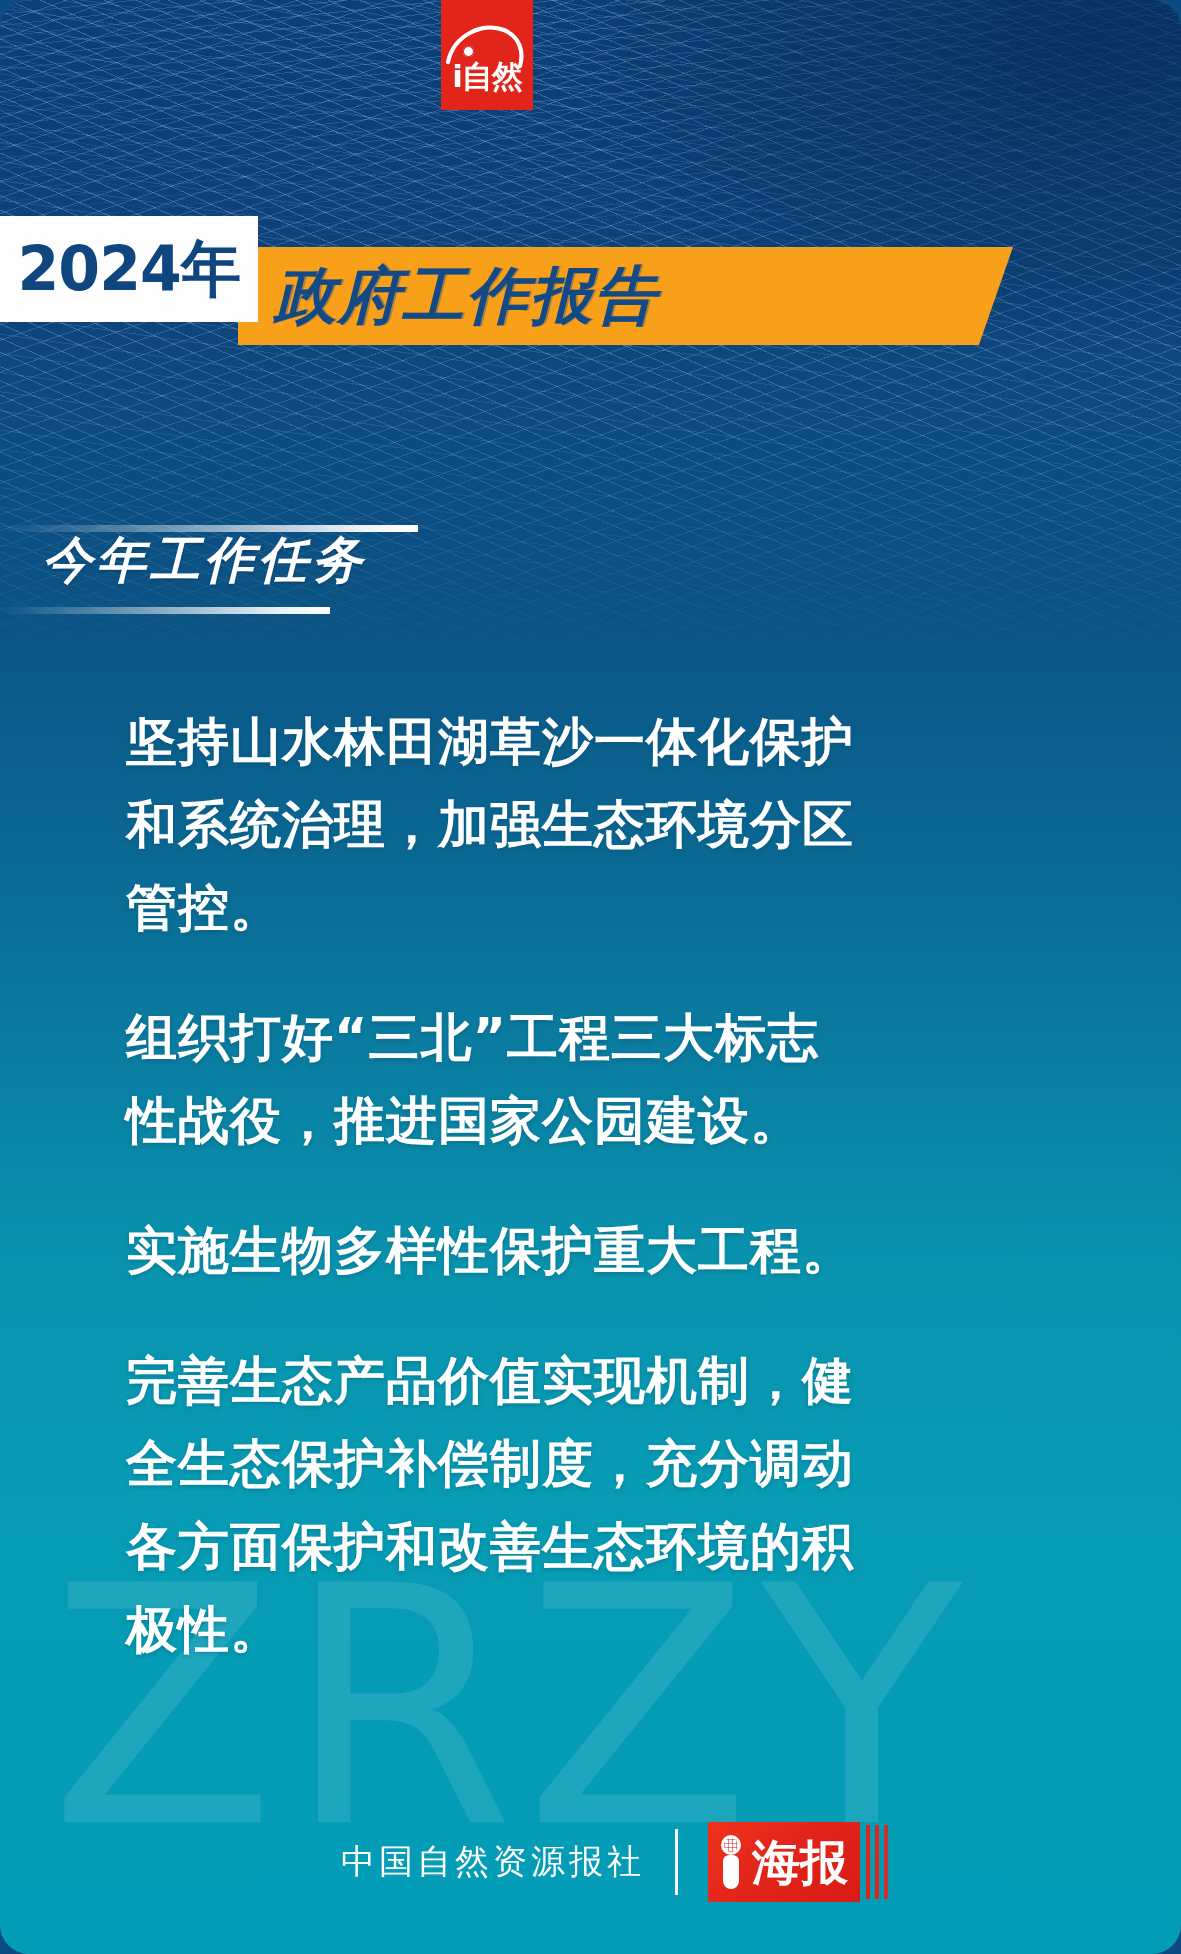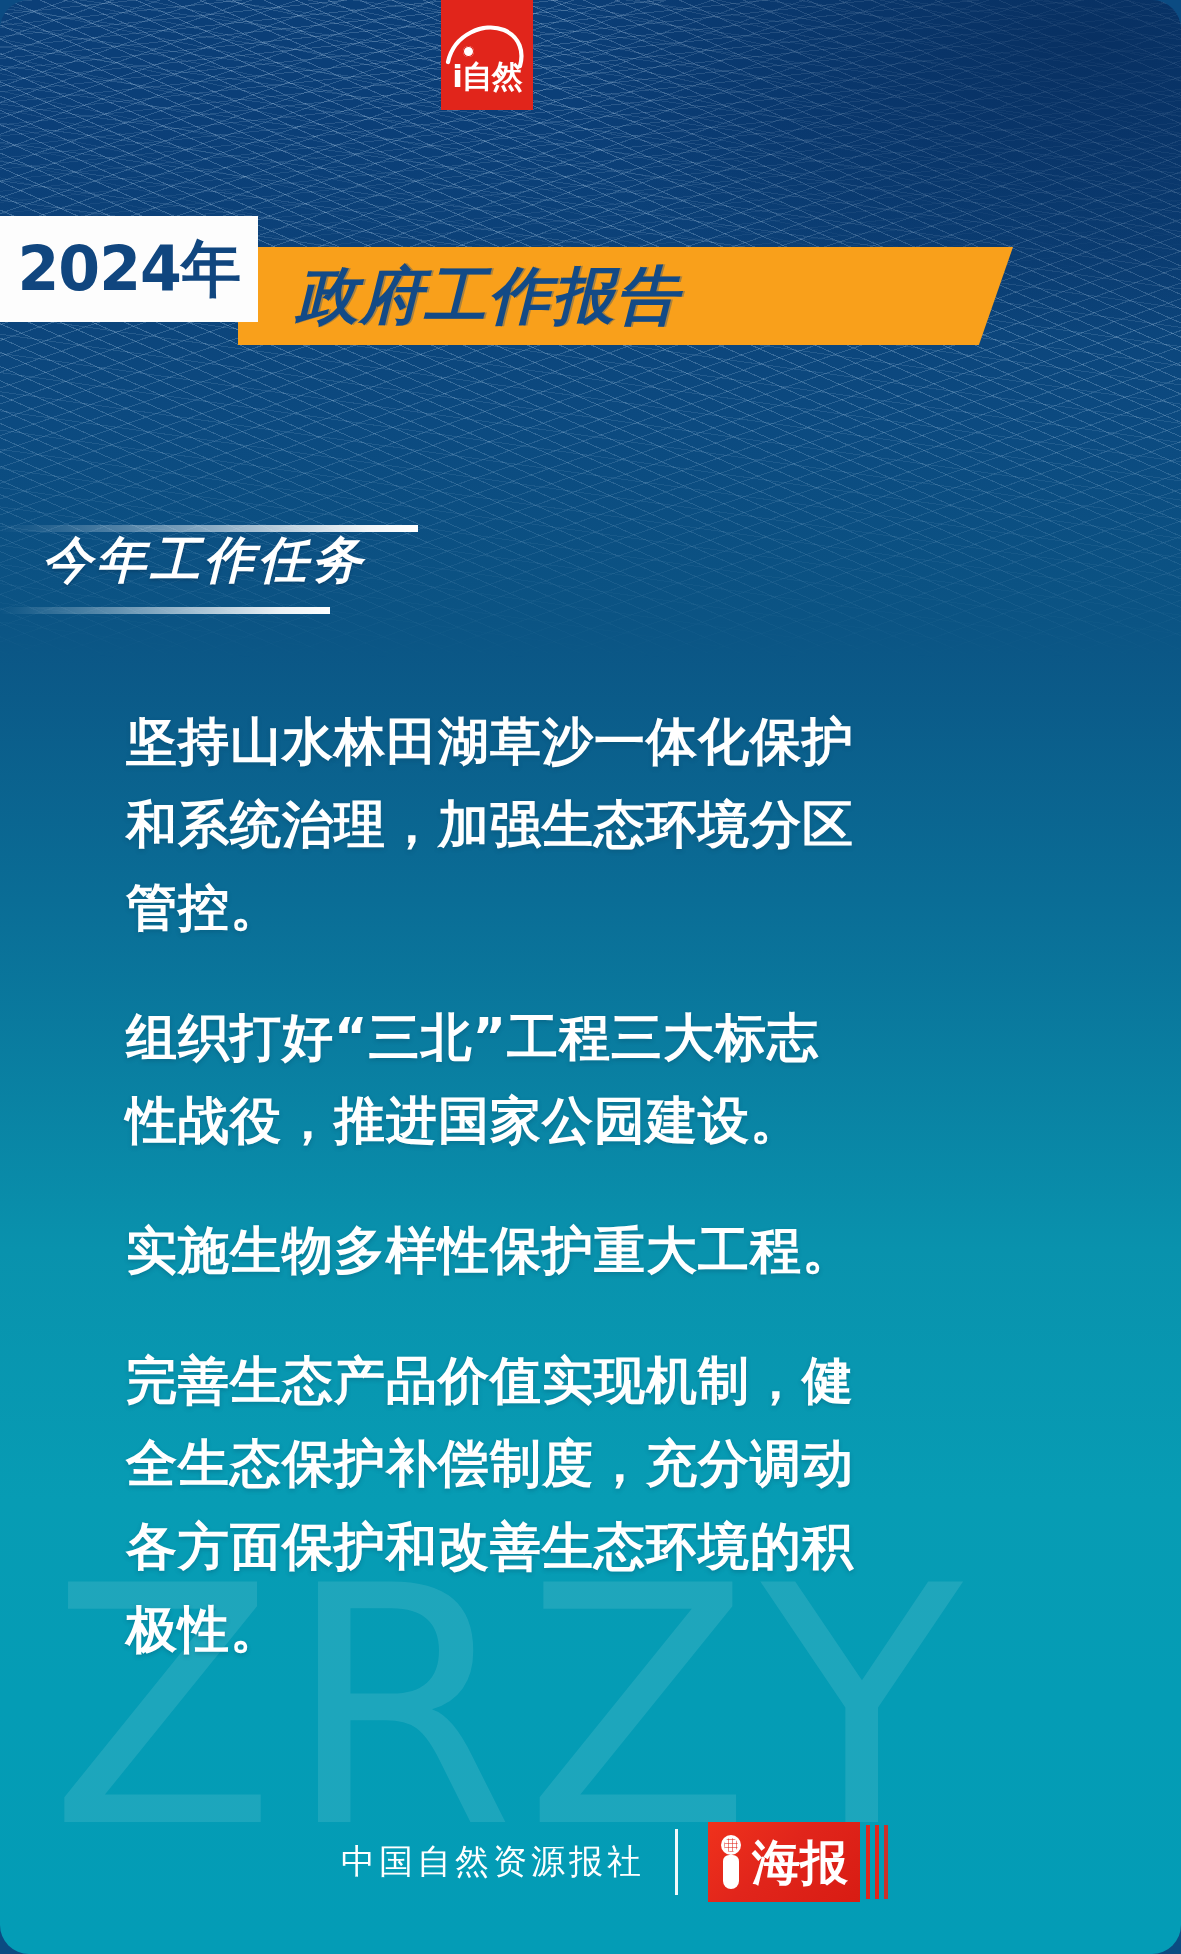--- a/index.html
+++ b/index.html
@@ -95,21 +95,21 @@
 
   
   .banner{
     position:absolute;left:238px;top:247px;width:775px;height:98px;
     background:#f9a01b;
     clip-path:polygon(0 0, 100% 0, 95.6% 100%, 0 100%);
     z-index:5;
     display:flex;align-items:center;
   }
   .banner span{
-    margin-left:58px;
+    margin-left:36px;
     color:#134a86;
     font-size:62px;
     font-weight:bold;
     font-style:italic;
     letter-spacing:2px;
     font-family:"DejaVu Serif","Liberation Serif",serif;
     text-shadow:2px 0 0 rgba(19,74,134,.35);
   }
 
   

